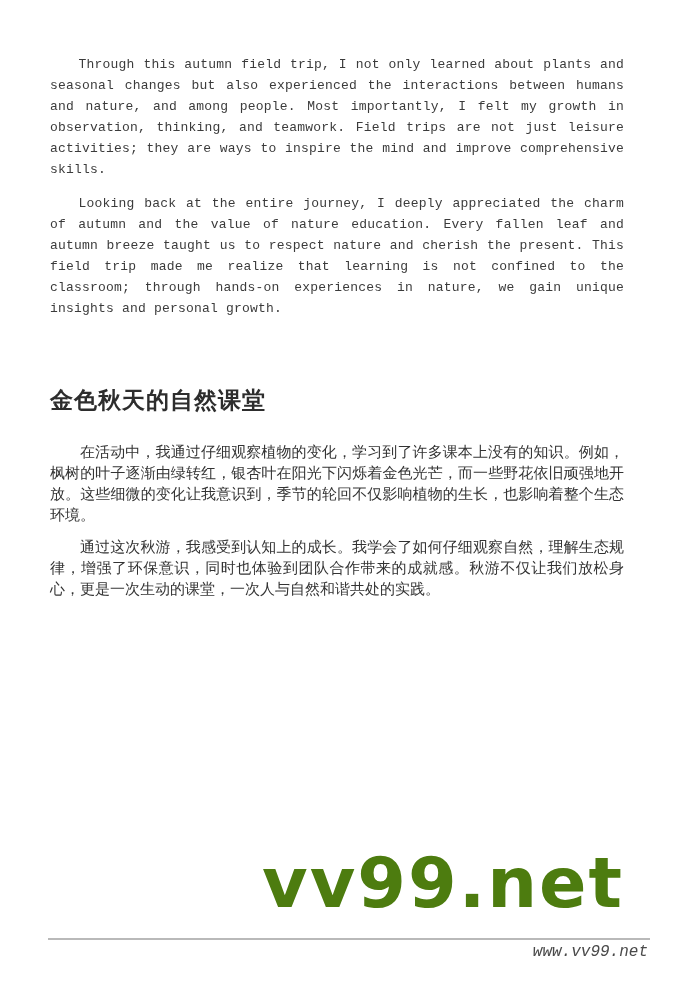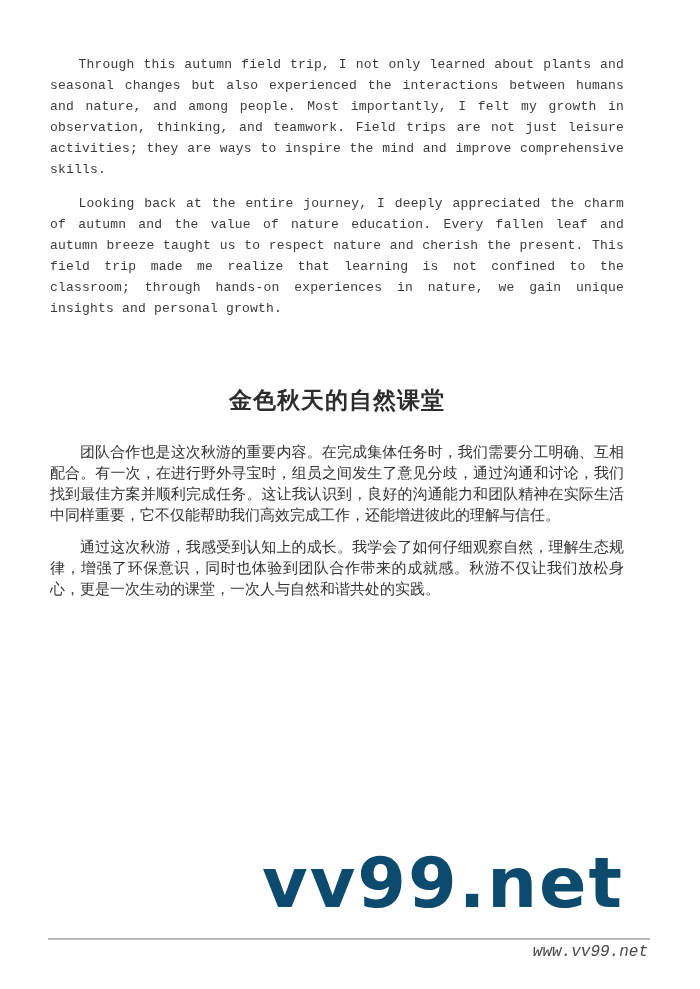--- a/index.html
+++ b/index.html
@@ -33,21 +33,20 @@
     text-align: justify;
     text-indent: 2.2em;
     margin: 0 0 13px 0;
     color: #3b3b3b;
     letter-spacing: 0.2px;
   }
   .doc-title {
     font-family: "Liberation Sans", "DejaVu Sans", sans-serif;
     font-size: 23px;
     font-weight: 700;
-    text-align: center;
     color: #2d2d2d;
     margin: 66px 0 26px 0;
     letter-spacing: 1px;
   }
   .chinese-section p {
     font-family: "Liberation Serif", "DejaVu Serif", serif;
     font-size: 15px;
     line-height: 21px;
     text-align: justify;
     text-indent: 2em;
@@ -56,21 +55,21 @@
   }
   .watermark {
     position: absolute;
     z-index: 0;
     left: 262px;
     top: 842px;
     font-family: "DejaVu Sans", "Liberation Sans", sans-serif;
     font-size: 70px;
     font-weight: 700;
     letter-spacing: 2px;
-    color: #0c4a6e;
+    color: #4d7c0f;
     user-select: none;
     white-space: nowrap;
   }
   .footer-rule {
     position: absolute;
     z-index: 1;
     left: 48px;
     top: 938px;
     width: 602px;
     height: 2px;
@@ -97,21 +96,21 @@
   <div class="content">
 
     <div class="english-section">
       <p>Through this autumn field trip, I not only learned about plants and seasonal changes but also experienced the interactions between humans and nature, and among people. Most importantly, I felt my growth in observation, thinking, and teamwork. Field trips are not just leisure activities; they are ways to inspire the mind and improve comprehensive skills.</p>
       <p>Looking back at the entire journey, I deeply appreciated the charm of autumn and the value of nature education. Every fallen leaf and autumn breeze taught us to respect nature and cherish the present. This field trip made me realize that learning is not confined to the classroom; through hands-on experiences in nature, we gain unique insights and personal growth.</p>
     </div>
 
     <h1 class="doc-title">金色秋天的自然课堂</h1>
 
     <div class="chinese-section">
-      <p>团队合作也是这次秋游的重要内容。在完成集体任务时，我们需要分工明确、互相配合。有一次，在进行野外寻宝时，组员之间发生了意见分歧，通过沟通和讨论，我们找到最佳方案并顺利完成任务。这让我认识到，良好的沟通能力和团队精神在实际生活中同样重要，它不仅能帮助我们高效完成工作，还能增进彼此的理解与信任。</p>
+      <p>在活动中，我通过仔细观察植物的变化，学习到了许多课本上没有的知识。例如，枫树的叶子逐渐由绿转红，银杏叶在阳光下闪烁着金色光芒，而一些野花依旧顽强地开放。这些细微的变化让我意识到，季节的轮回不仅影响植物的生长，也影响着整个生态环境。</p>
       <p>通过这次秋游，我感受到认知上的成长。我学会了如何仔细观察自然，理解生态规律，增强了环保意识，同时也体验到团队合作带来的成就感。秋游不仅让我们放松身心，更是一次生动的课堂，一次人与自然和谐共处的实践。</p>
     </div>
 
   </div>
 
   <div class="footer-rule"></div>
   <div class="footer-url">www.vv99.net</div>
 
 </div>
 

